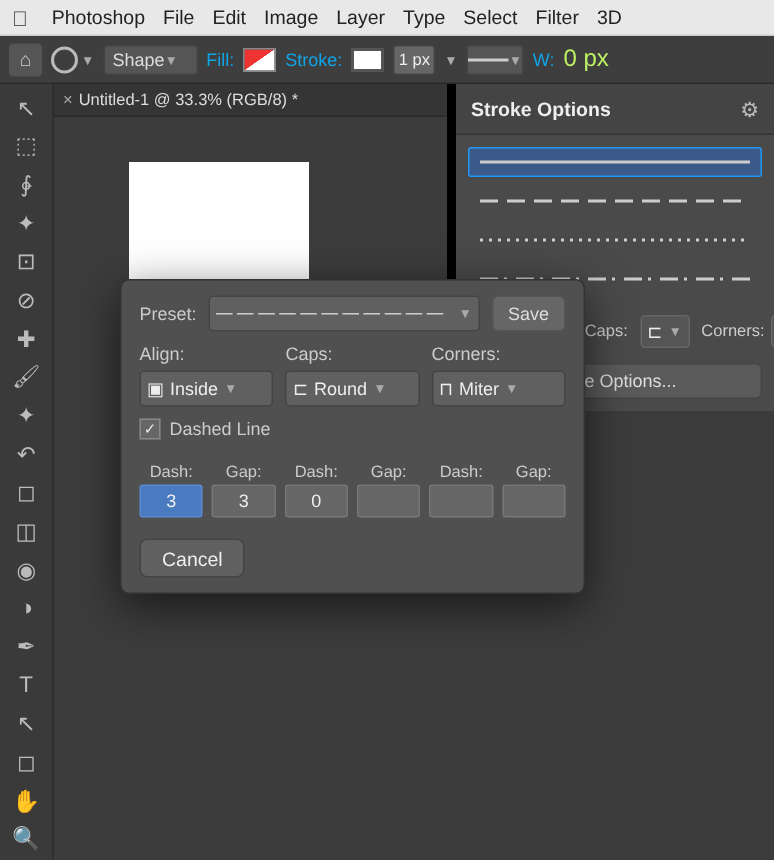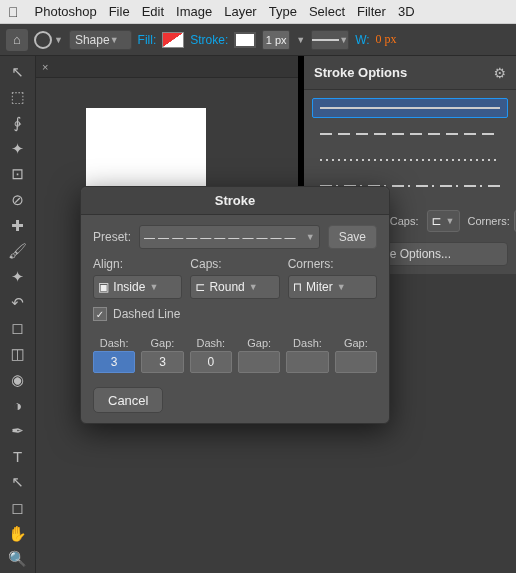--- a/index.html
+++ b/index.html
@@ -444,21 +444,21 @@
   <div class="fill-swatch"></div>
   <span class="opt-label">Stroke:</span>
   <div class="stroke-swatch"></div>
   <input class="opt-size-input" type="text" value="1 px" style="">
   <span class="caret">▼</span>
   <div class="stroke-style-btn">
     <div class="stroke-style-line"></div>
     <span class="caret">▼</span>
   </div>
   <span class="opt-label">W:</span>
-  <span style="color:#f97316;font-size:12px;font-family:Liberation Serif, serif;">0 px</span>
+  <span style="color:#bef264;font-size:16px;">0 px</span>
 </div>
 
 <div class="main-area">
 
   <div class="toolbar">
     <div class="tool-item">↖</div>
     <div class="tool-item">⬚</div>
     <div class="tool-item">∳</div>
     <div class="tool-item">✦</div>
     <div class="tool-item">⊡</div>
@@ -475,20 +475,21 @@
     <div class="tool-item">T</div>
     <div class="tool-item">↖</div>
     <div class="tool-item">◻</div>
     <div class="tool-item">✋</div>
     <div class="tool-item">🔍</div>
   </div>
 
   <div class="canvas-area">
     <div class="tab-bar">
       <span class="tab-close">×</span>
+      <span class="tab-title">Untitled-1 @ 33.3% (RGB/8) *</span>
     </div>
     <div class="canvas-content">
       <div class="white-canvas"></div>
     </div>
   </div>
 
   <div class="stroke-options-panel">
     <div class="panel-header">
       <span class="panel-title">Stroke Options</span>
       <span class="gear-icon">⚙</span>
@@ -522,23 +523,20 @@
       <div class="panel-select">
         <span class="icon-inside">⊓</span>
 
       </div>
     </div>
     <button class="more-options-btn">More Options...</button>
   </div>
 
   <div class="modal-overlay">
     <div class="stroke-dialog">
-      <div class="dialog-title-bar">
-        <span class="dialog-title">Stroke</span>
-      </div>
       <div class="dialog-body">
 
         <div class="dialog-row">
           <span class="dialog-label">Preset:</span>
           <div class="dialog-select dialog-select-wide">
             <span style="font-size:11px;flex:1;overflow:hidden;white-space:nowrap;">— — — — — — — — — — —</span>
             <span class="caret">▼</span>
           </div>
           <button class="dialog-save-btn">Save</button>
         </div>

